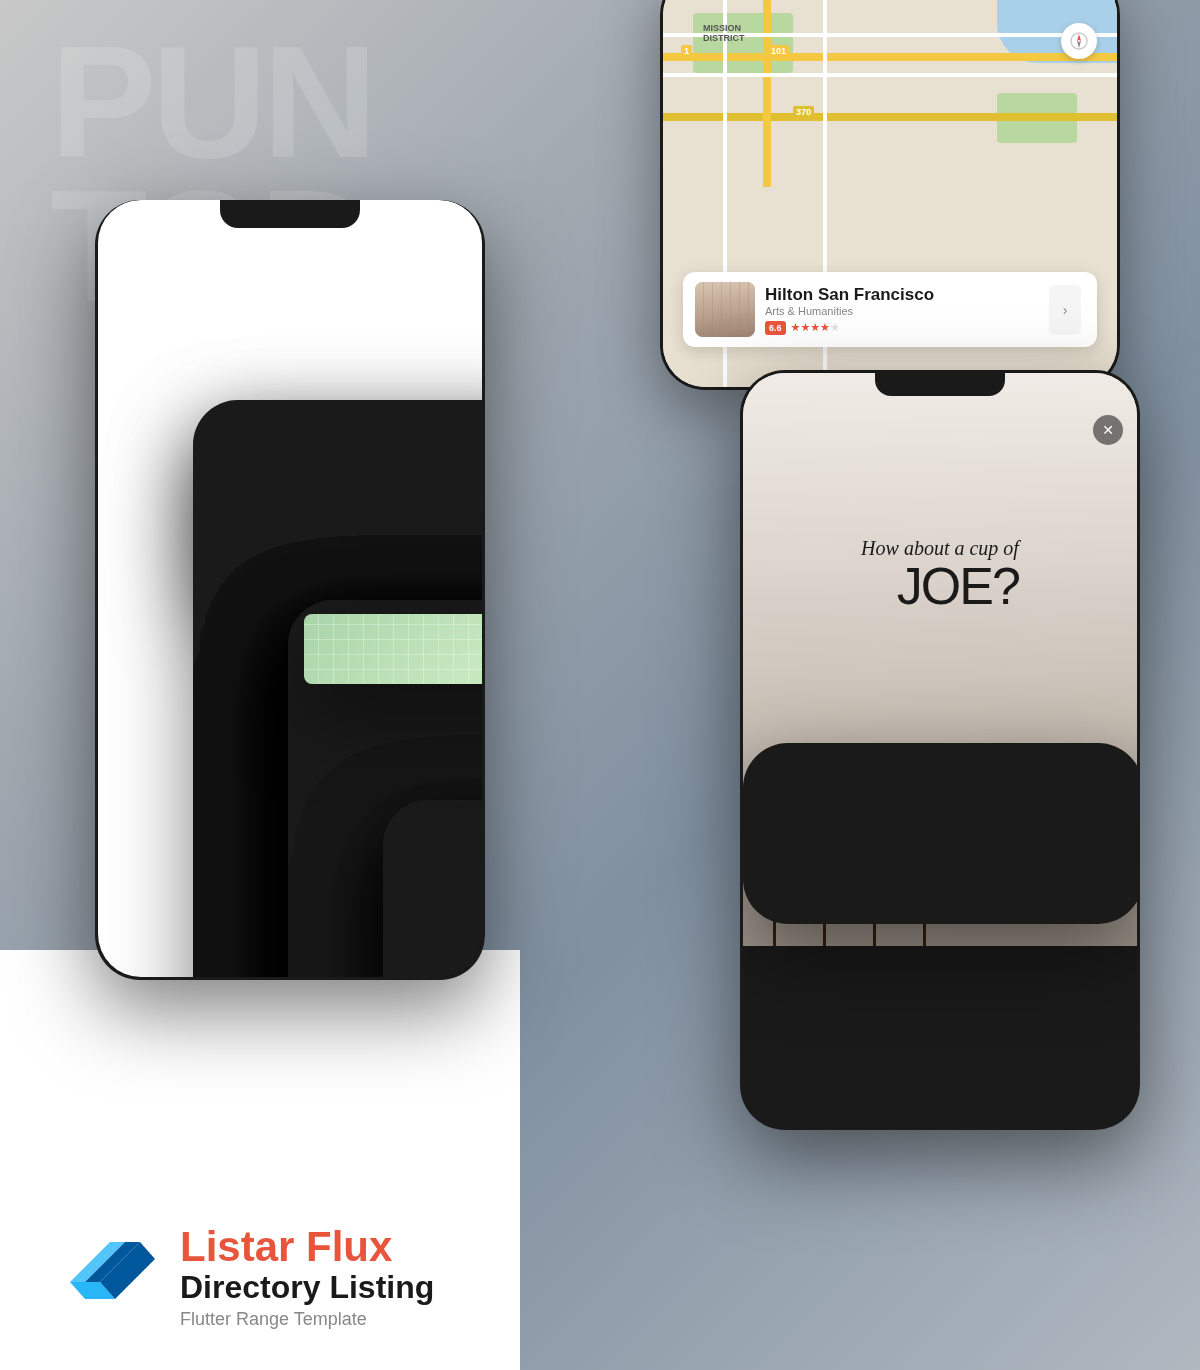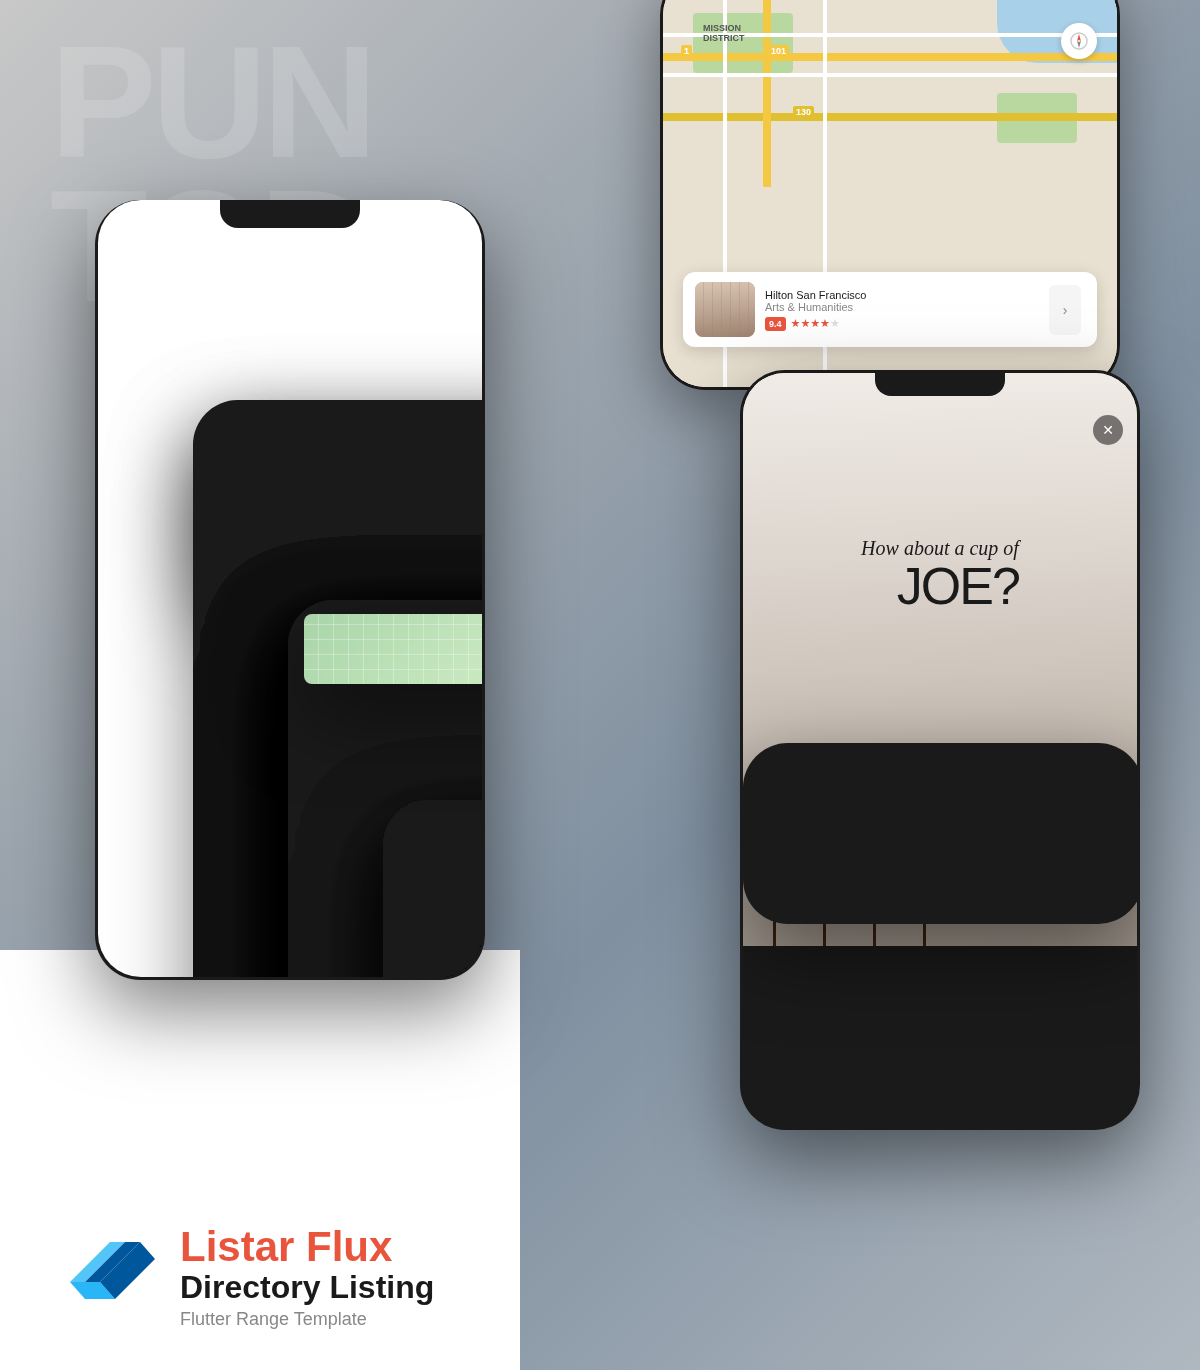--- a/index.html
+++ b/index.html
@@ -357,22 +357,22 @@
     .map-listing-thumb::before {
       content: '';
       display: block;
       width: 100%; height: 100%;
       background: 
         repeating-linear-gradient(90deg, transparent 0, transparent 8px, rgba(160,130,110,0.3) 8px, rgba(160,130,110,0.3) 9px),
         linear-gradient(180deg, rgba(220,200,180,0.8) 0%, rgba(150,120,100,0.6) 100%);
     }
 
     .map-listing-info .title {
-      font-size: 11px;
-      font-weight: 400;
+      font-size: 17px;
+      font-weight: 700;
       color: #1a1a1a;
     }
 
     .map-listing-info .subtitle {
       font-size: 11px;
       color: #888;
       margin-bottom: 4px;
     }
 
     .map-listing-info .rating-row {
@@ -673,40 +673,40 @@
       <div class="map-road-h" style="top:80px;left:0;right:0;"></div>
       <div class="map-road-h" style="top:140px;left:0;right:0;background:#e0c030;"></div>
       <div class="map-road-v" style="top:0;left:100px;bottom:200px;"></div>
       <div class="map-road-thin-h" style="top:60px;left:0;right:0;"></div>
       <div class="map-road-thin-h" style="top:100px;left:0;right:0;"></div>
       <div class="map-road-thin-v" style="top:0;left:60px;bottom:0;"></div>
       <div class="map-road-thin-v" style="top:0;left:160px;bottom:0;"></div>
 
       <div class="map-label" style="top:50px;left:40px;">MISSION<br>DISTRICT</div>
       <div class="map-label" style="top:72px;left:86px;background:#f5c842;color:white;padding:1px 3px;border-radius:2px;margin-left:19px;">101</div>
-      <div class="map-label" style="top:133px;left:130px;background:#e0c030;color:white;padding:1px 3px;border-radius:2px;">130</div>
+      <div class="map-label" style="top:133px;left:130px;background:#e0c030;color:white;padding:1px 3px;border-radius:2px;">370</div>
       <div class="map-label" style="top:72px;left:18px;background:#f5c842;color:white;padding:1px 3px;border-radius:2px;">1</div>
 
       <div class="compass-btn">
         <svg width="20" height="20" viewBox="0 0 20 20">
           <circle cx="10" cy="10" r="8" fill="none" stroke="#ccc" stroke-width="1.5"></circle>
           <polygon points="10,3 12,10 10,9 8,10" fill="#e8553c"></polygon>
           <polygon points="10,17 12,10 10,11 8,10" fill="#888"></polygon>
         </svg>
       </div>
 
       <div class="map-listing-card">
         <div class="map-listing-thumb"></div>
         <div class="map-listing-info">
           <div class="title">
             <span>Hilton San Francisco</span>
           </div>
           <div class="subtitle">Arts &amp; Humanities</div>
           <div class="rating-row">
-            <span class="score">9.4</span>
+            <span class="score">6.6</span>
             <span class="stars">★★★★<span style="color:#ddd">★</span></span>
           </div>
         </div>
         <div class="map-arrow-btn">›</div>
       </div>
 
     </div>
   </div>
 </div>
 

